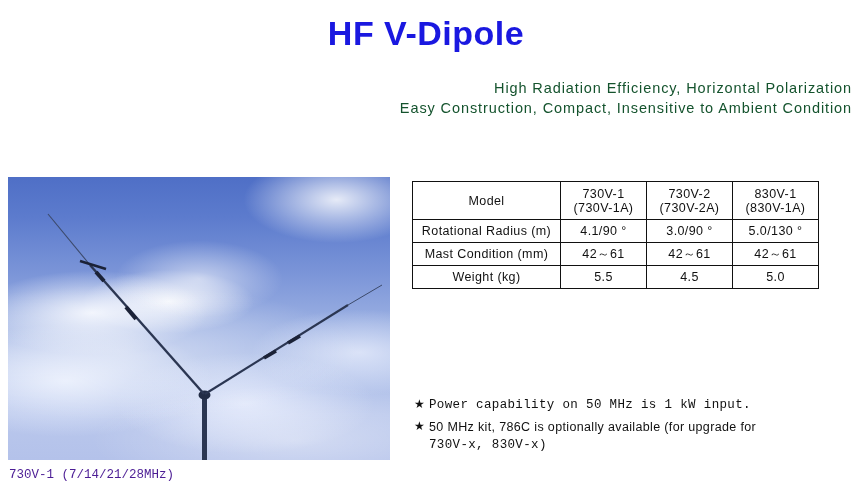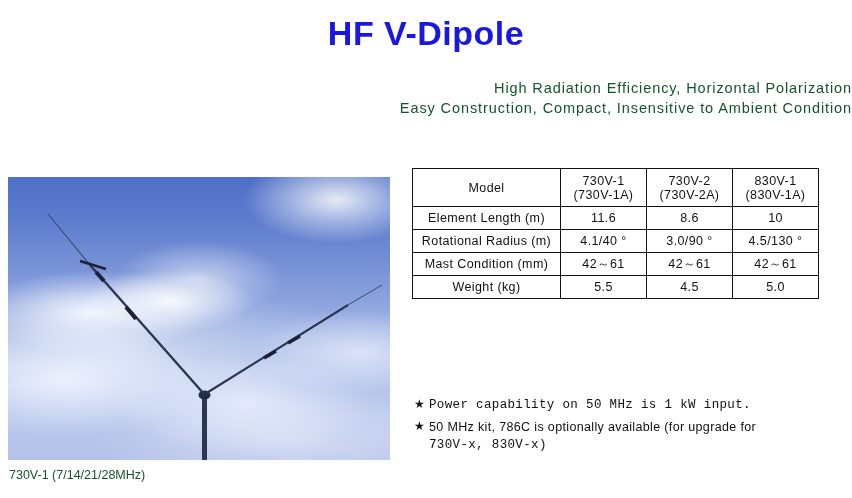--- a/index.html
+++ b/index.html
@@ -60,27 +60,28 @@
     position:absolute;inset:0;
     background:
       radial-gradient(ellipse 320px 90px at 30% 62%, rgba(255,255,255,0.45) 0%, rgba(255,255,255,0) 75%),
       radial-gradient(ellipse 260px 70px at 75% 93%, rgba(255,255,255,0.40) 0%, rgba(255,255,255,0) 78%);
   }
   .ant{position:absolute;left:0;top:0;width:382px;height:283px;}
 
   
   .caption{
     position:absolute;left:9px;top:468px;
-    font-size:12.5px;color:#14532d;
+    font-size:12.5px;color:#4c1d95;
     white-space:nowrap;
+    font-family:Liberation Mono, monospace;
   }
 
   
   .spec{
-    position:absolute;left:412px;top:168px;
+    position:absolute;left:412px;top:181px;
     width:406px;
     border-collapse:collapse;
     table-layout:fixed;
     font-size:12.5px;
     color:#111;
   }
   .spec td{
     border:1.6px solid #111;
     text-align:center;
     vertical-align:middle;
@@ -164,32 +165,26 @@
           <span class="sub">(730V-2A)</span>
         </td>
         <td>
           <span class="sub">830V-1</span>
           <span class="sub">(830V-1A)</span>
         </td>
       </tr>
 
 
 
-      <tr class="r-short">
-        <td>Element  Length  (m)</td>
-        <td>11.6</td>
-        <td>8.6</td>
-        <td>10</td>
-      </tr>
 
       <tr class="r-short">
         <td>Rotational  Radius  (m)</td>
-        <td>4.1/40 °</td>
+        <td>4.1/90 °</td>
         <td>3.0/90 °</td>
-        <td>4.5/130 °</td>
+        <td>5.0/130 °</td>
       </tr>
 
       <tr class="r-short">
         <td>Mast  Condition  (mm)</td>
         <td>42～61</td>
         <td>42～61</td>
         <td>42～61</td>
       </tr>
 
       <tr class="r-short">

